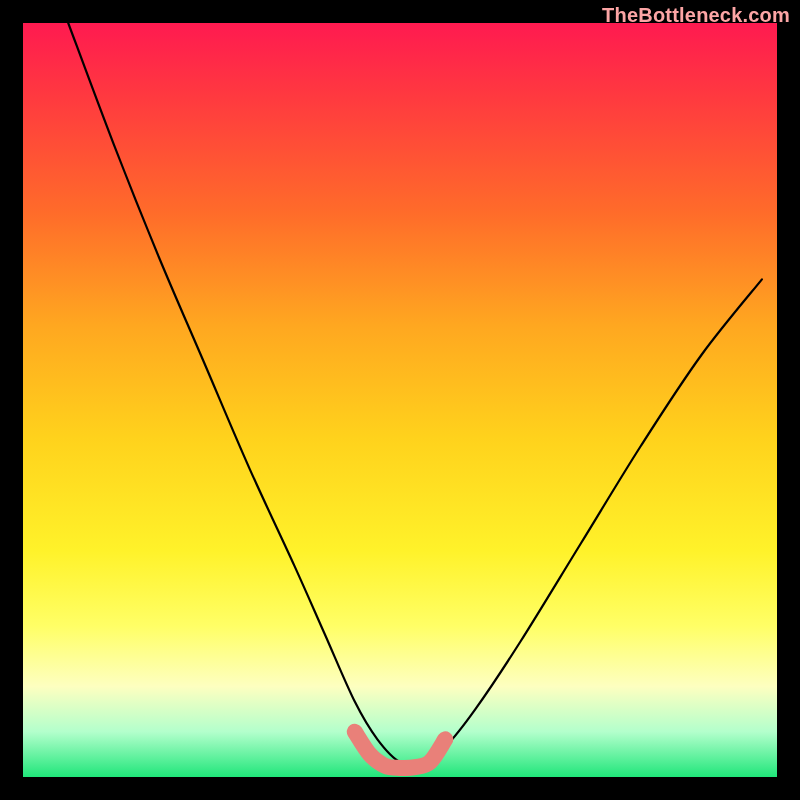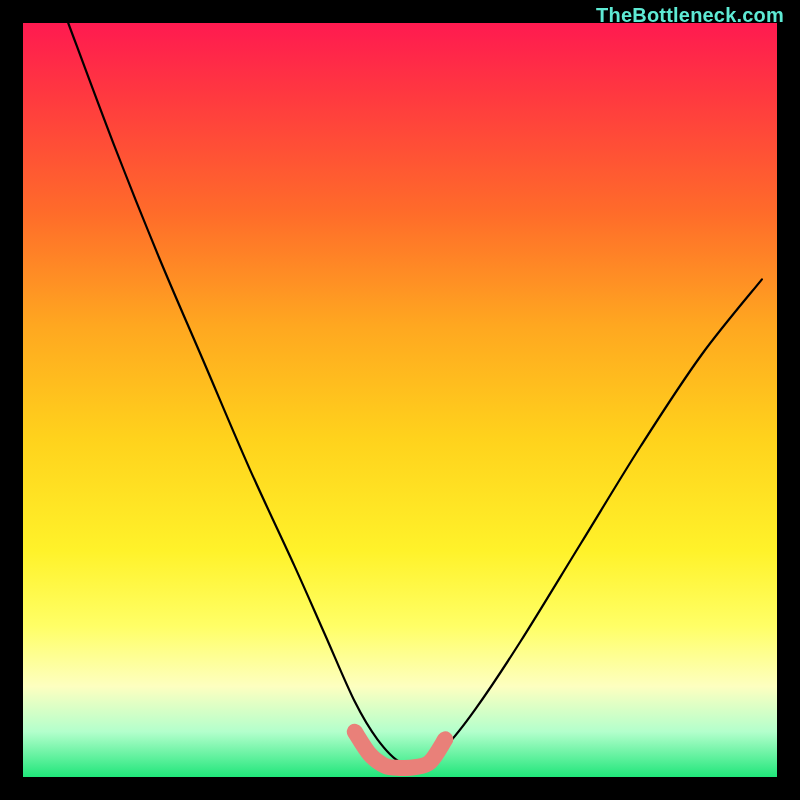--- a/index.html
+++ b/index.html
@@ -25,25 +25,25 @@
       #fff22a 70%,
       #ffff66 80%,
       #fdffc0 88%,
       #b3ffcc 94%,
       #20e67a 100%
     );
   }
   .watermark {
     position: absolute;
     top: 4px;
-    right: 16px;
+    right: 10px;
     font-family: Arial, Helvetica, sans-serif;
     font-size: 20px;
     font-weight: bold;
-    color: #5eead4;
+    color: #fca5a5;
     letter-spacing: 0.2px;
   }
   svg.curves {
     position: absolute;
     left: 0; top: 0;
     width: 754px; height: 754px;
   }
 </style>
 </head>
 <body>

